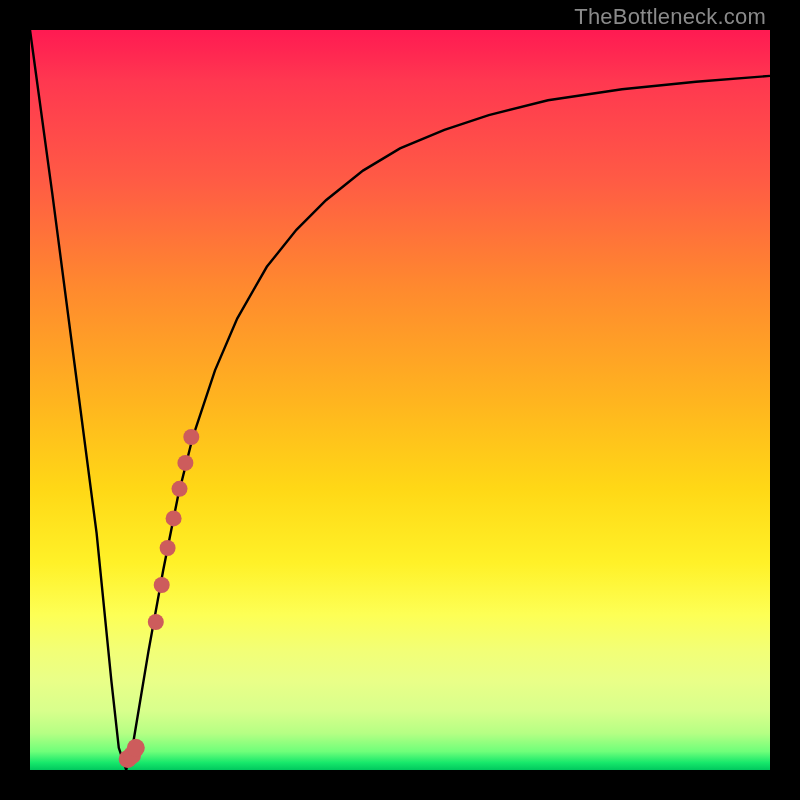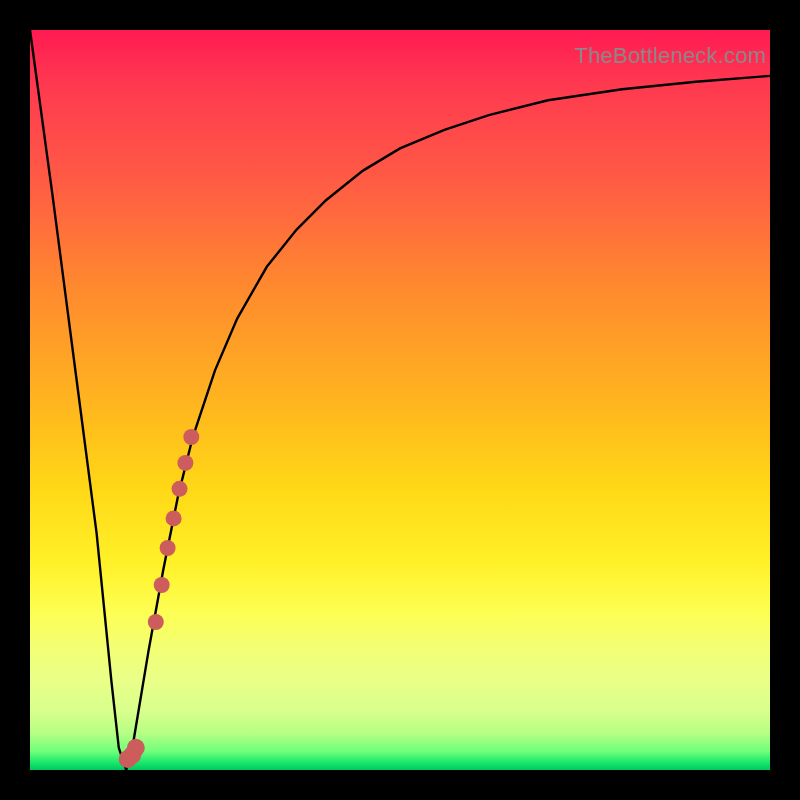--- a/index.html
+++ b/index.html
@@ -45,21 +45,20 @@
   }
   .watermark {
     position: absolute;
     top: 4px;
     right: 34px;
     color: #8a8a8a;
     font-size: 22px;
     font-weight: 400;
     letter-spacing: 0.2px;
     user-select: none;
-    margin-top: 39px;
   }
   svg.curves {
     position: absolute;
     left: 0;
     top: 0;
     width: 740px;
     height: 740px;
     overflow: visible;
   }
 </style>

